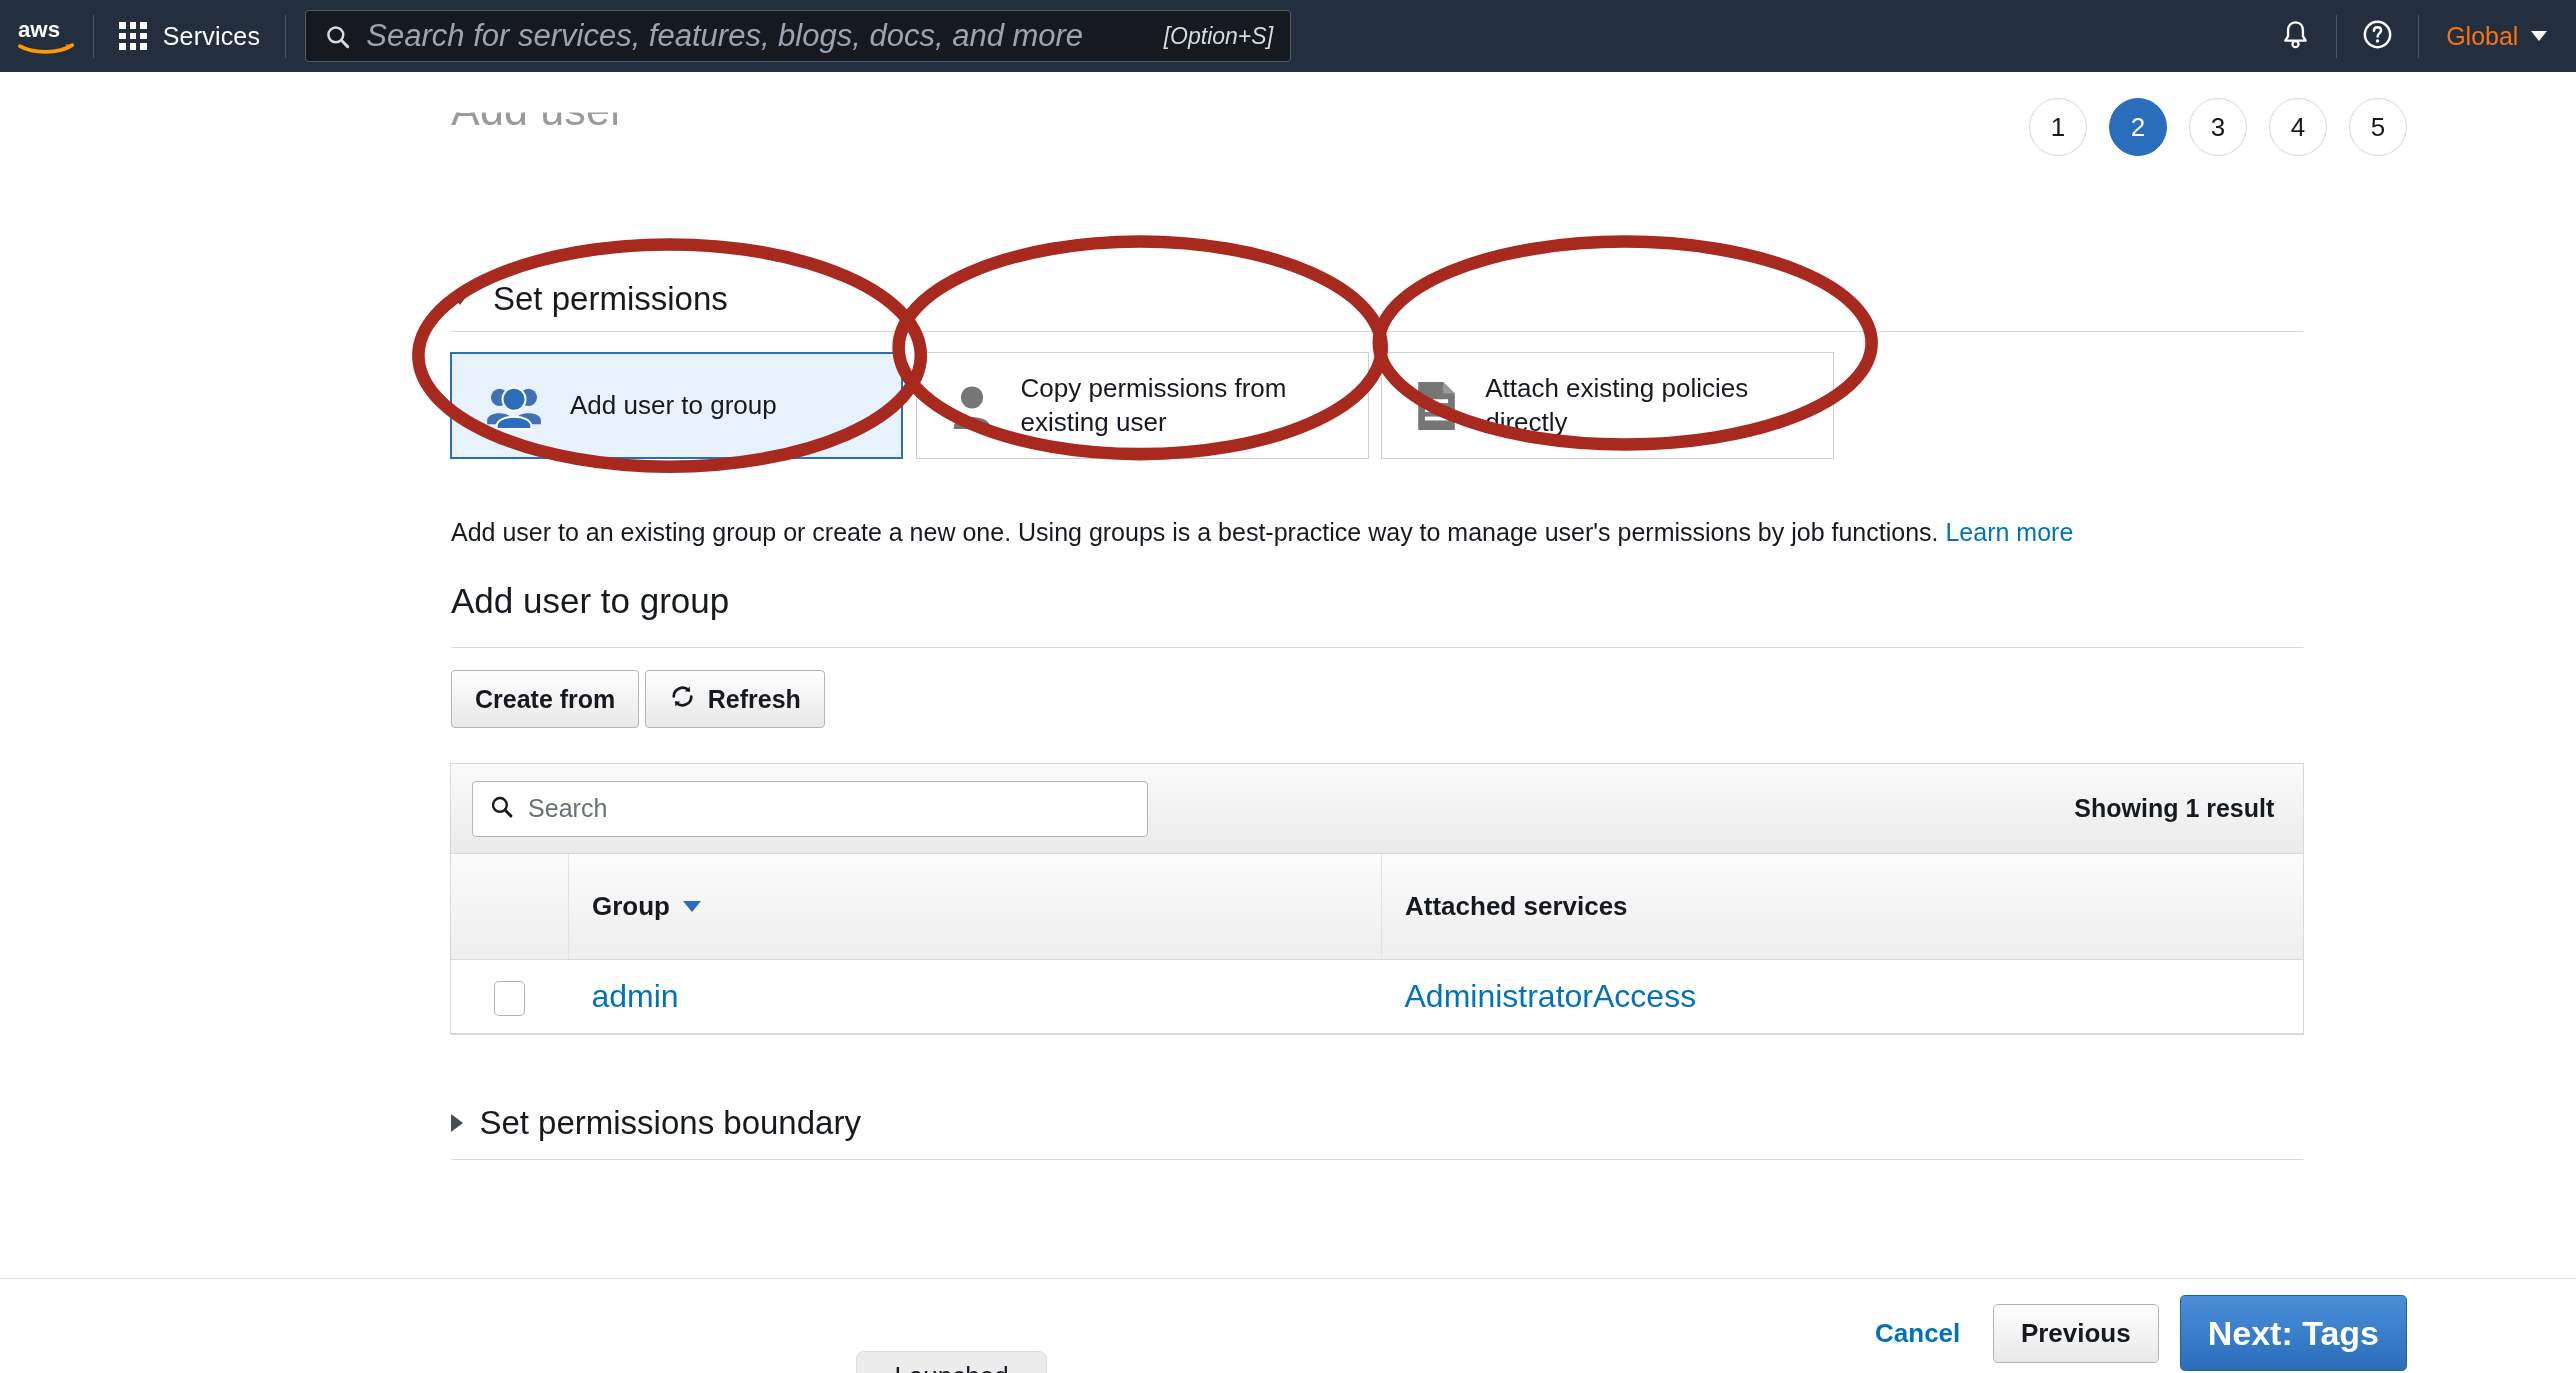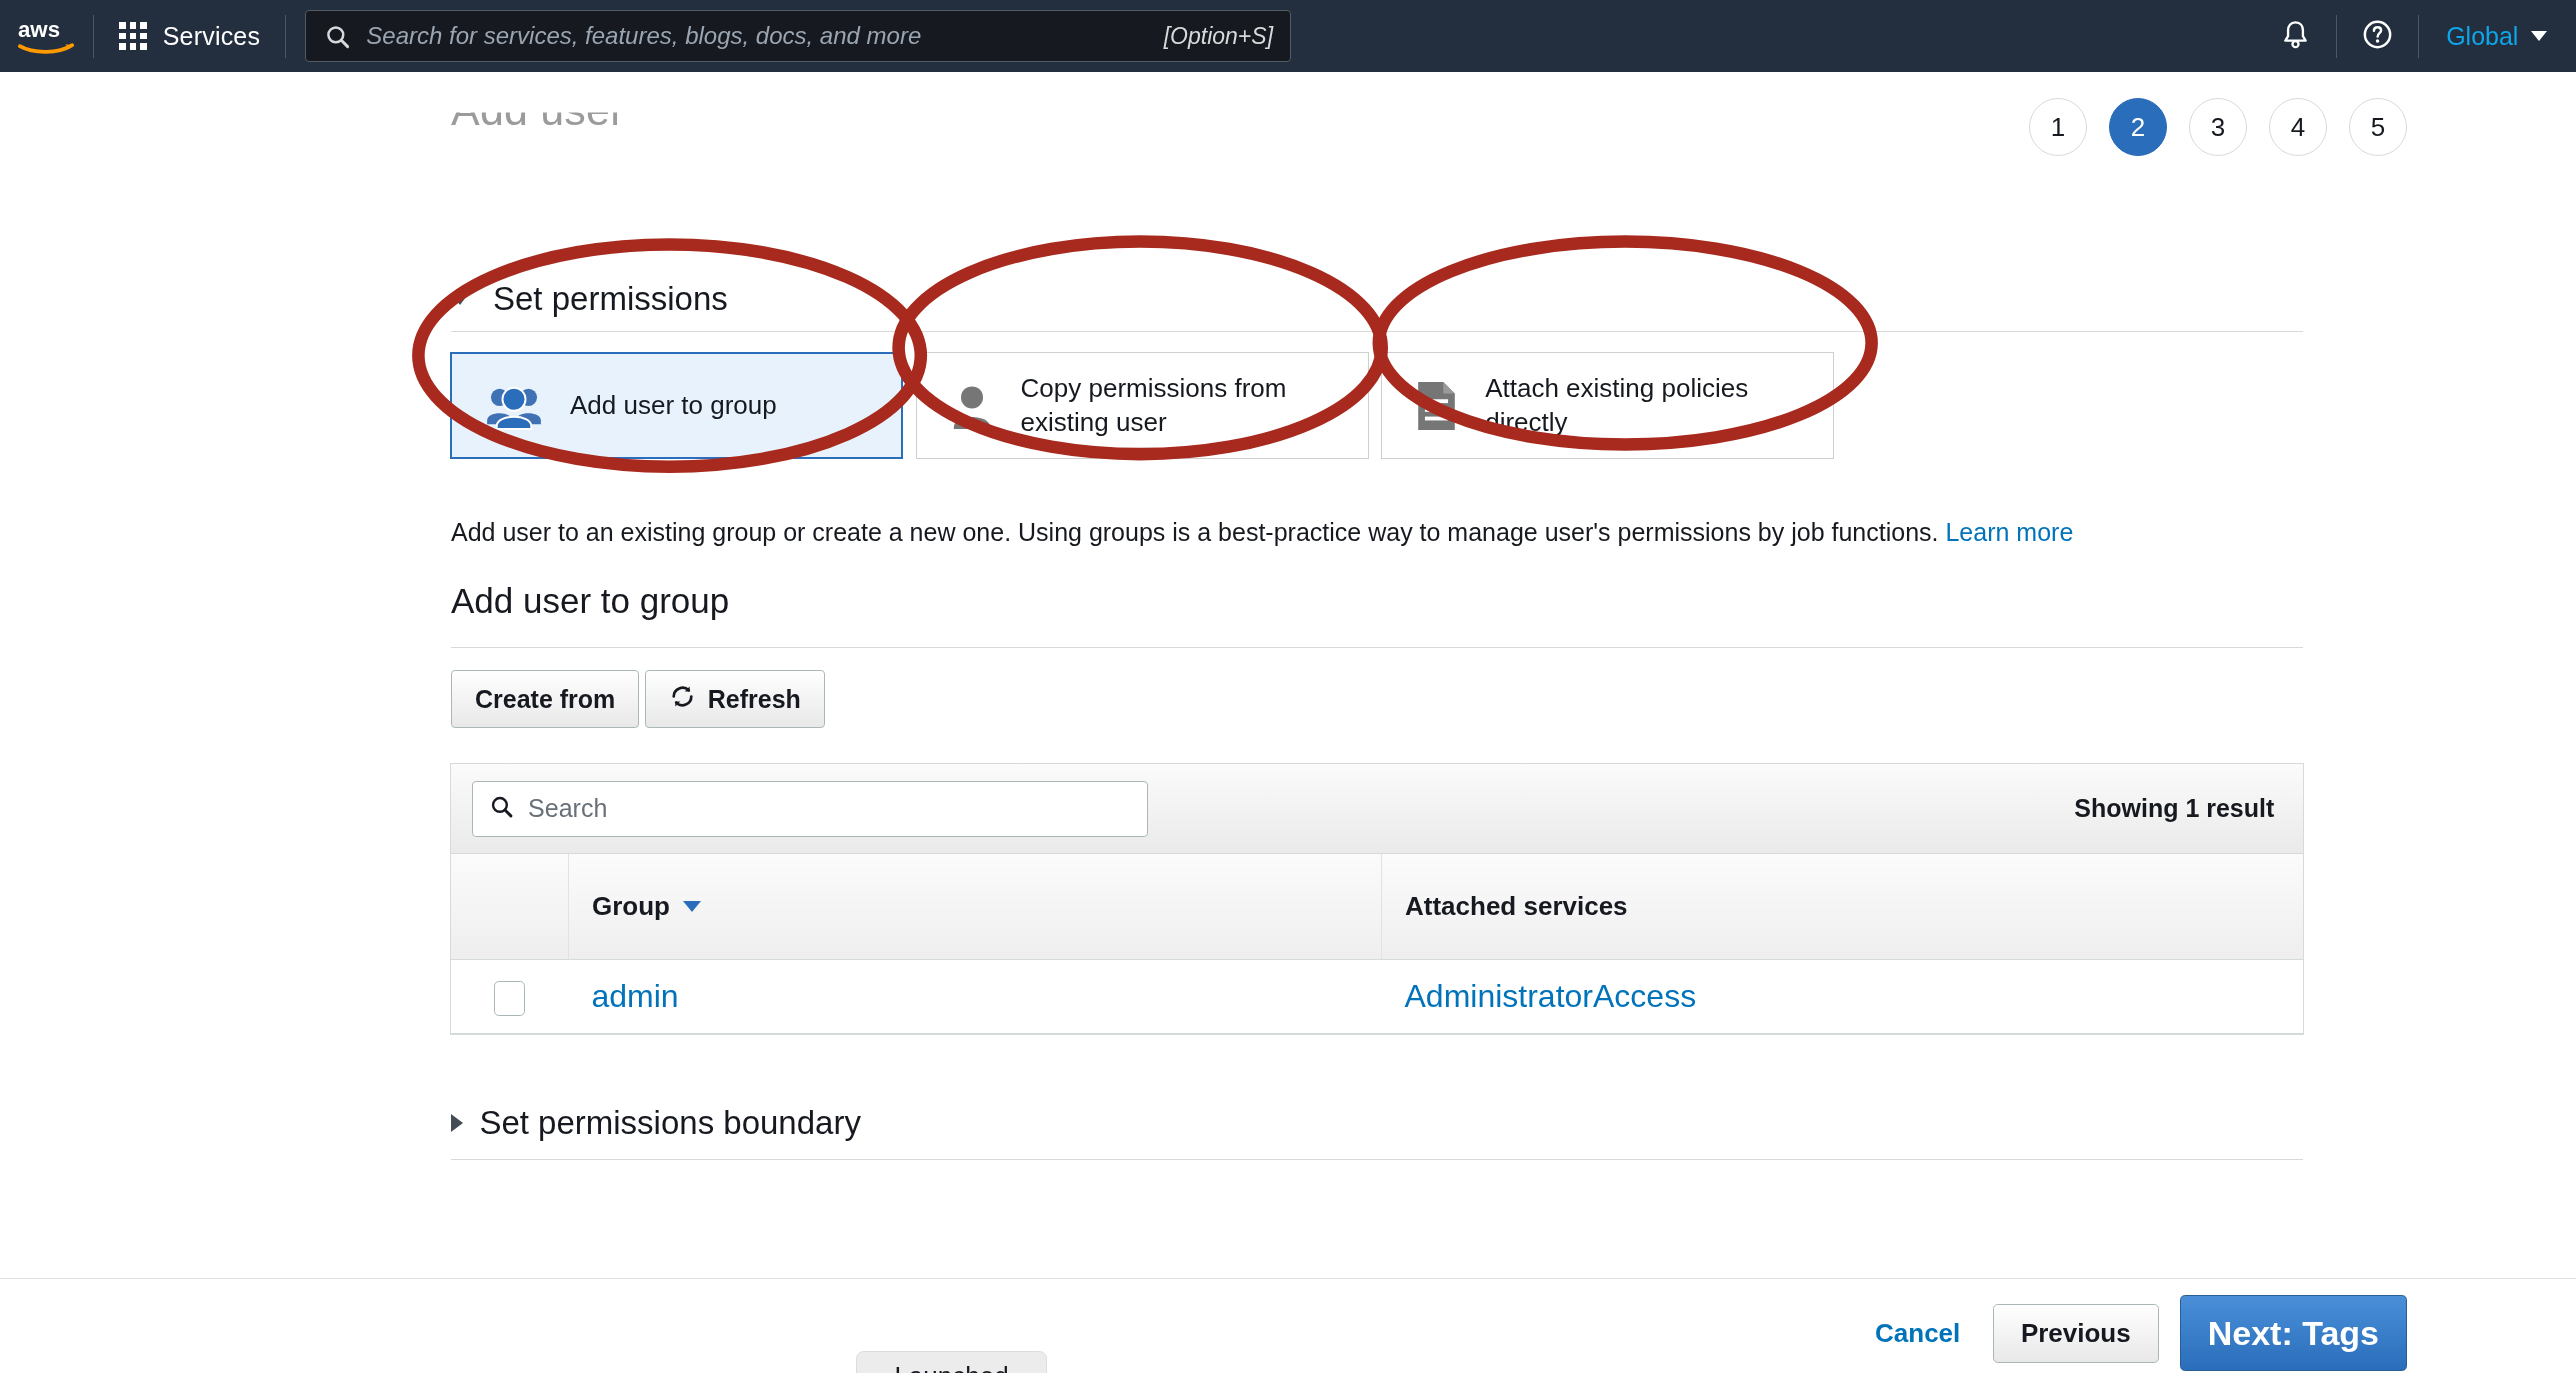--- a/index.html
+++ b/index.html
@@ -82,21 +82,21 @@
     flex: 0 0 auto;
   }
   #search-icon-nav { flex: 0 0 auto; display:flex; align-items:center; }
   #nav-search-input {
     flex: 1 1 auto;
     background: transparent;
     border: none;
     outline: none;
     color: #d5dbdb;
     font-style: italic;
-    font-size: 24px;
+    font-size: 31px;
     font-family: "Liberation Sans", sans-serif;
     margin-left: 13.5px;
   }
   #nav-search-input::placeholder { color: #9aa5b1; font-style: italic; opacity: 1; }
   #nav-shortcut {
     color: #d5dbdb;
     font-size: 23px;
     font-style: italic;
     white-space: nowrap;
     margin-left: 14px;
@@ -115,21 +115,21 @@
     justify-content: center;
     cursor: pointer;
   }
   #region-menu {
     display: flex;
     align-items: center;
     gap: 12.6px;
     padding: 0 29px 0 27px;
     height: 72px;
     cursor: pointer;
-    color: #0ea5e9;
+    color: #f97316;
     font-size: 25px;
     white-space: nowrap;
   }
   .caret-down {
     width: 0; height: 0;
     border-left: 8.7px solid transparent;
     border-right: 8.7px solid transparent;
     border-top: 10.6px solid #ffffff;
   }
 

